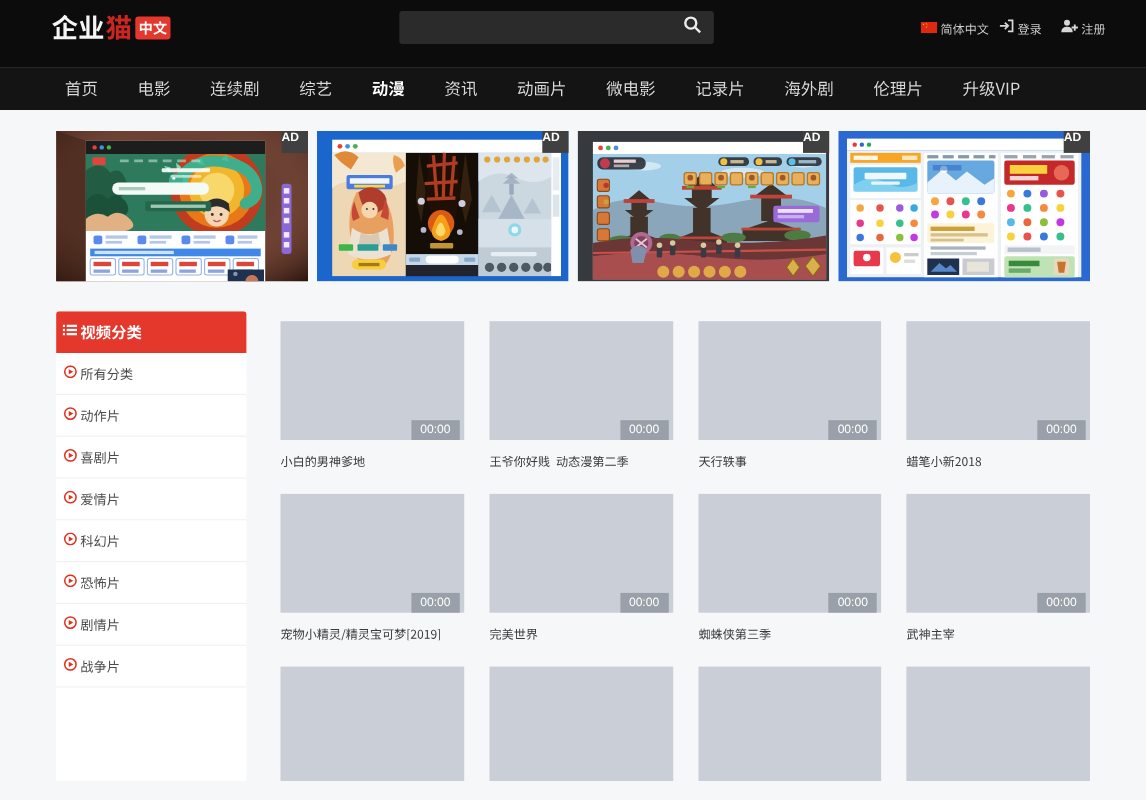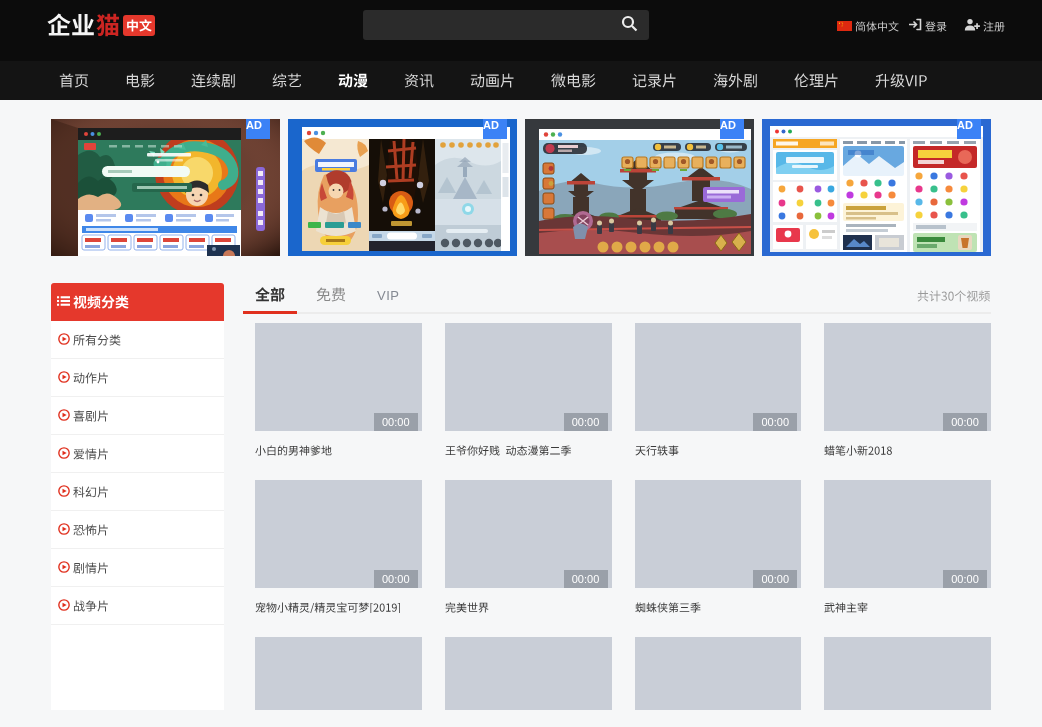--- a/index.html
+++ b/index.html
@@ -22,21 +22,21 @@
 .top-link.ml { margin-left:9px; }
 .top-link.ml2 { margin-left:17px; }
 .top-link { display:flex; align-items:center; gap:3px; cursor:pointer; }
 .navbar { height:39px; background:#141414; }
 .navbar ul { list-style:none; display:flex; height:39px; align-items:center; padding-left:41px; }
 .navbar li { padding:0 18px; cursor:pointer; }
 .wrap { width:940px; margin:0 auto; }
 .banners { display:flex; gap:8px; padding-top:19px; }
 .banner { position:relative; width:229px; height:137px; overflow:hidden; cursor:pointer; }
 .banner svg { display:block; }
-.ad-badge { position:absolute; top:0; right:10px; width:24px; height:20px; background:#3b82f6;
+.ad-badge { position:absolute; top:0; right:0; width:24px; height:20px; background:#404040;
   color:#fff; font-size:11px; font-weight:bold; display:flex; align-items:center; justify-content:center; }
 .content { display:flex; margin-top:27px; height:427px; overflow:hidden; }
 .sidebar { width:173px; background:#fff; height:427px; flex-shrink:0; }
 .sidebar-head { height:38px; background:#e5382c; border-radius:3px 3px 0 0; display:flex;
   align-items:center; padding-left:6px; gap:3px; }
 .sidebar-item { height:38px; display:flex; align-items:center; padding-left:7px; gap:3px;
   border-bottom:1px solid #f0f0f0; cursor:pointer; }
 .main { margin-left:19px; width:748px; }
 .tabs { position:relative; height:31px; border-bottom:2px solid #ececec; display:flex; }
 .tab { position:relative; padding:0 12px; margin-right:7px; display:flex; align-items:flex-start;
@@ -834,52 +834,20 @@
             <g transform="translate(0,10.56) scale(0.0120,-0.0120)">
               <use href="#R6218"></use>
               <use href="#R4e89" x="1000"></use>
               <use href="#R7247" x="2000"></use>
             </g>
           </svg>
         </a>
 </aside>
 
 <div class="main">
-<div class="tabs">
-<a class="tab active" aria-label="全部">
-            <svg class="t " width="30.0" height="15" viewBox="0 0 30.0 15" fill="#333" aria-hidden="true">
-              <g transform="translate(0,13.20) scale(0.0150,-0.0150)">
-                <use href="#B5168"></use>
-                <use href="#B90e8" x="1000"></use>
-              </g>
-            </svg>
-          </a>
-<a class="tab" aria-label="免费">
-            <svg class="t " width="30.0" height="15" viewBox="0 0 30.0 15" fill="#888" aria-hidden="true">
-              <g transform="translate(0,13.20) scale(0.0150,-0.0150)">
-                <use href="#R514d"></use>
-                <use href="#R8d39" x="1000"></use>
-              </g>
-            </svg>
-          </a>
-<a class="tab tab-vip">VIP</a>
-<span class="tab-count" aria-label="共计30个视频">
-            <svg class="t " width="73.3" height="12" viewBox="0 0 73.3 12" fill="#999" aria-hidden="true">
-              <g transform="translate(0,10.56) scale(0.0120,-0.0120)">
-                <use href="#R5171"></use>
-                <use href="#R8ba1" x="1000"></use>
-                <use href="#R33" x="2000"></use>
-                <use href="#R30" x="2555"></use>
-                <use href="#R4e2a" x="3110"></use>
-                <use href="#R89c6" x="4110"></use>
-                <use href="#R9891" x="5110"></use>
-              </g>
-            </svg>
-          </span>
-</div>
 
 <div class="grid">
 <a class="card">
 <span class="thumb">
 <span class="duration">00:00</span>
             </span>
 <span class="vtitle" aria-label="小白的男神爹地">
               <svg class="t " width="77.0" height="11" viewBox="0 0 77.0 11" fill="#3a3a3a" aria-hidden="true">
                 <g transform="translate(0,9.68) scale(0.0110,-0.0110)">
                   <use href="#R5c0f"></use>

